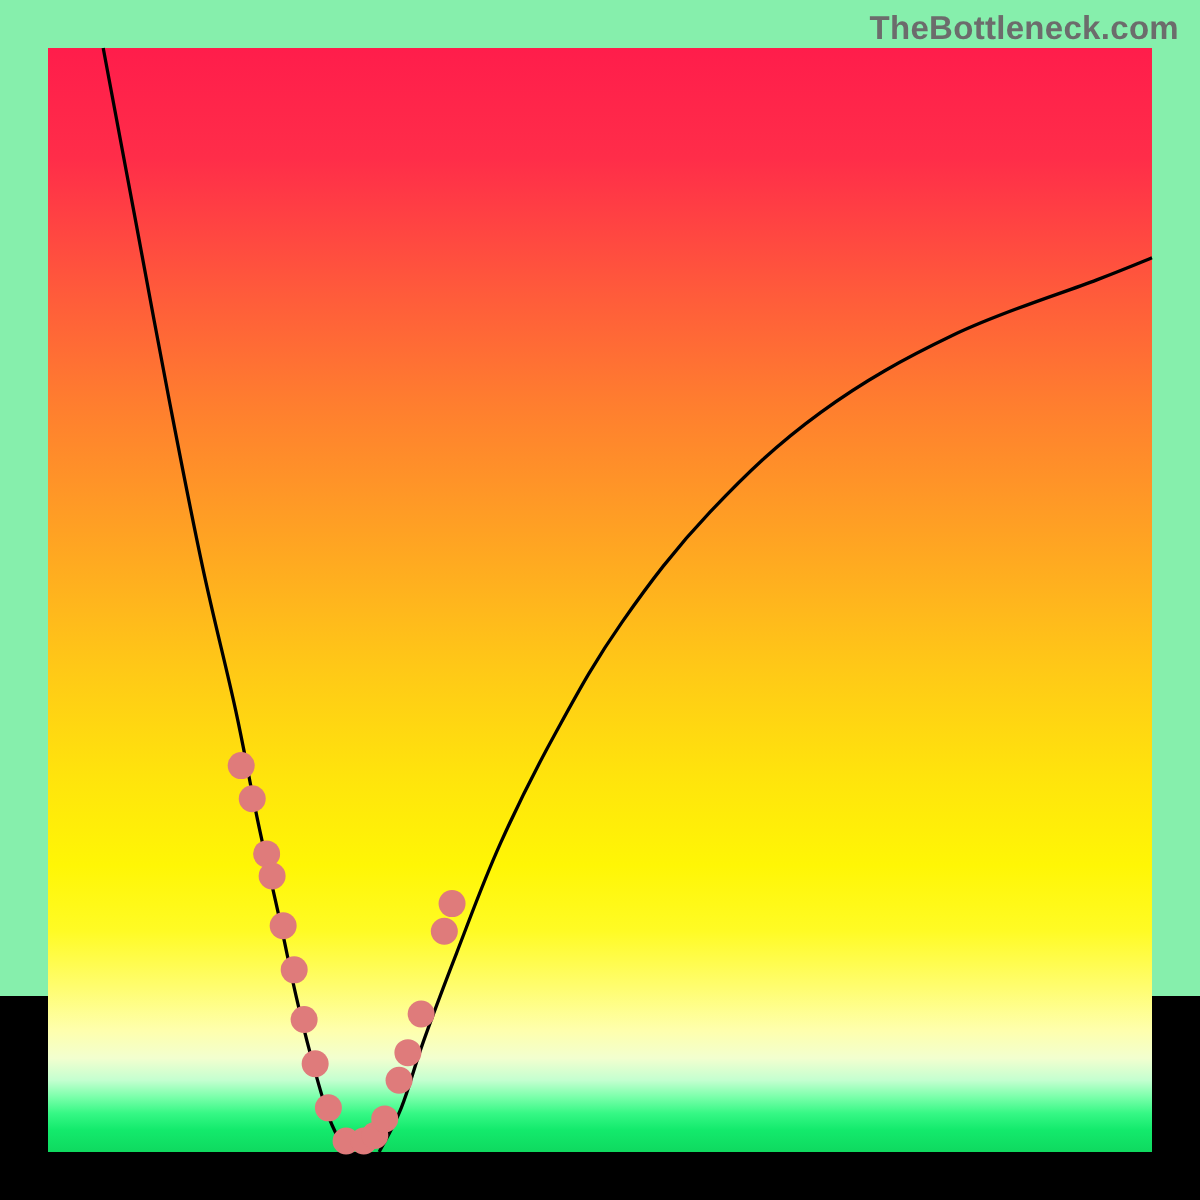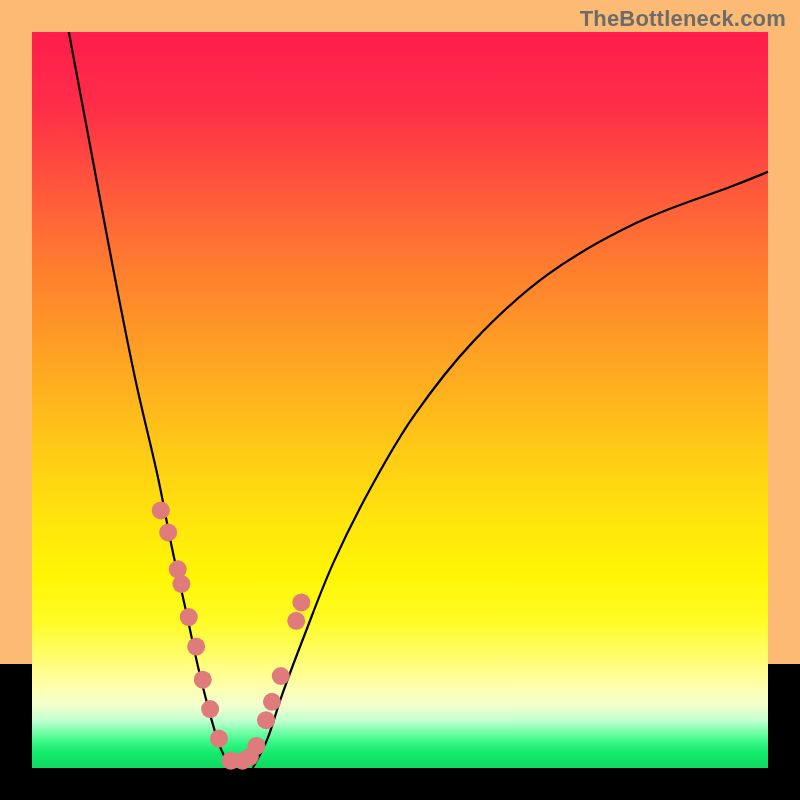--- a/index.html
+++ b/index.html
@@ -7,21 +7,21 @@
     padding: 0;
     width: 800px;
     height: 800px;
     overflow: hidden;
     background: #000;
     font-family: Arial, Helvetica, sans-serif;
   }
   .outer {
     width: 800px;
     height: 664px;
-    background: #fdba74;
+    background: #86efac;
     position: relative;
   }
   .plot {
     position: absolute;
     left: 32px;
     top: 32px;
     width: 736px;
     height: 736px;
     background: linear-gradient(to bottom,
       #ff1d4b 0%,

